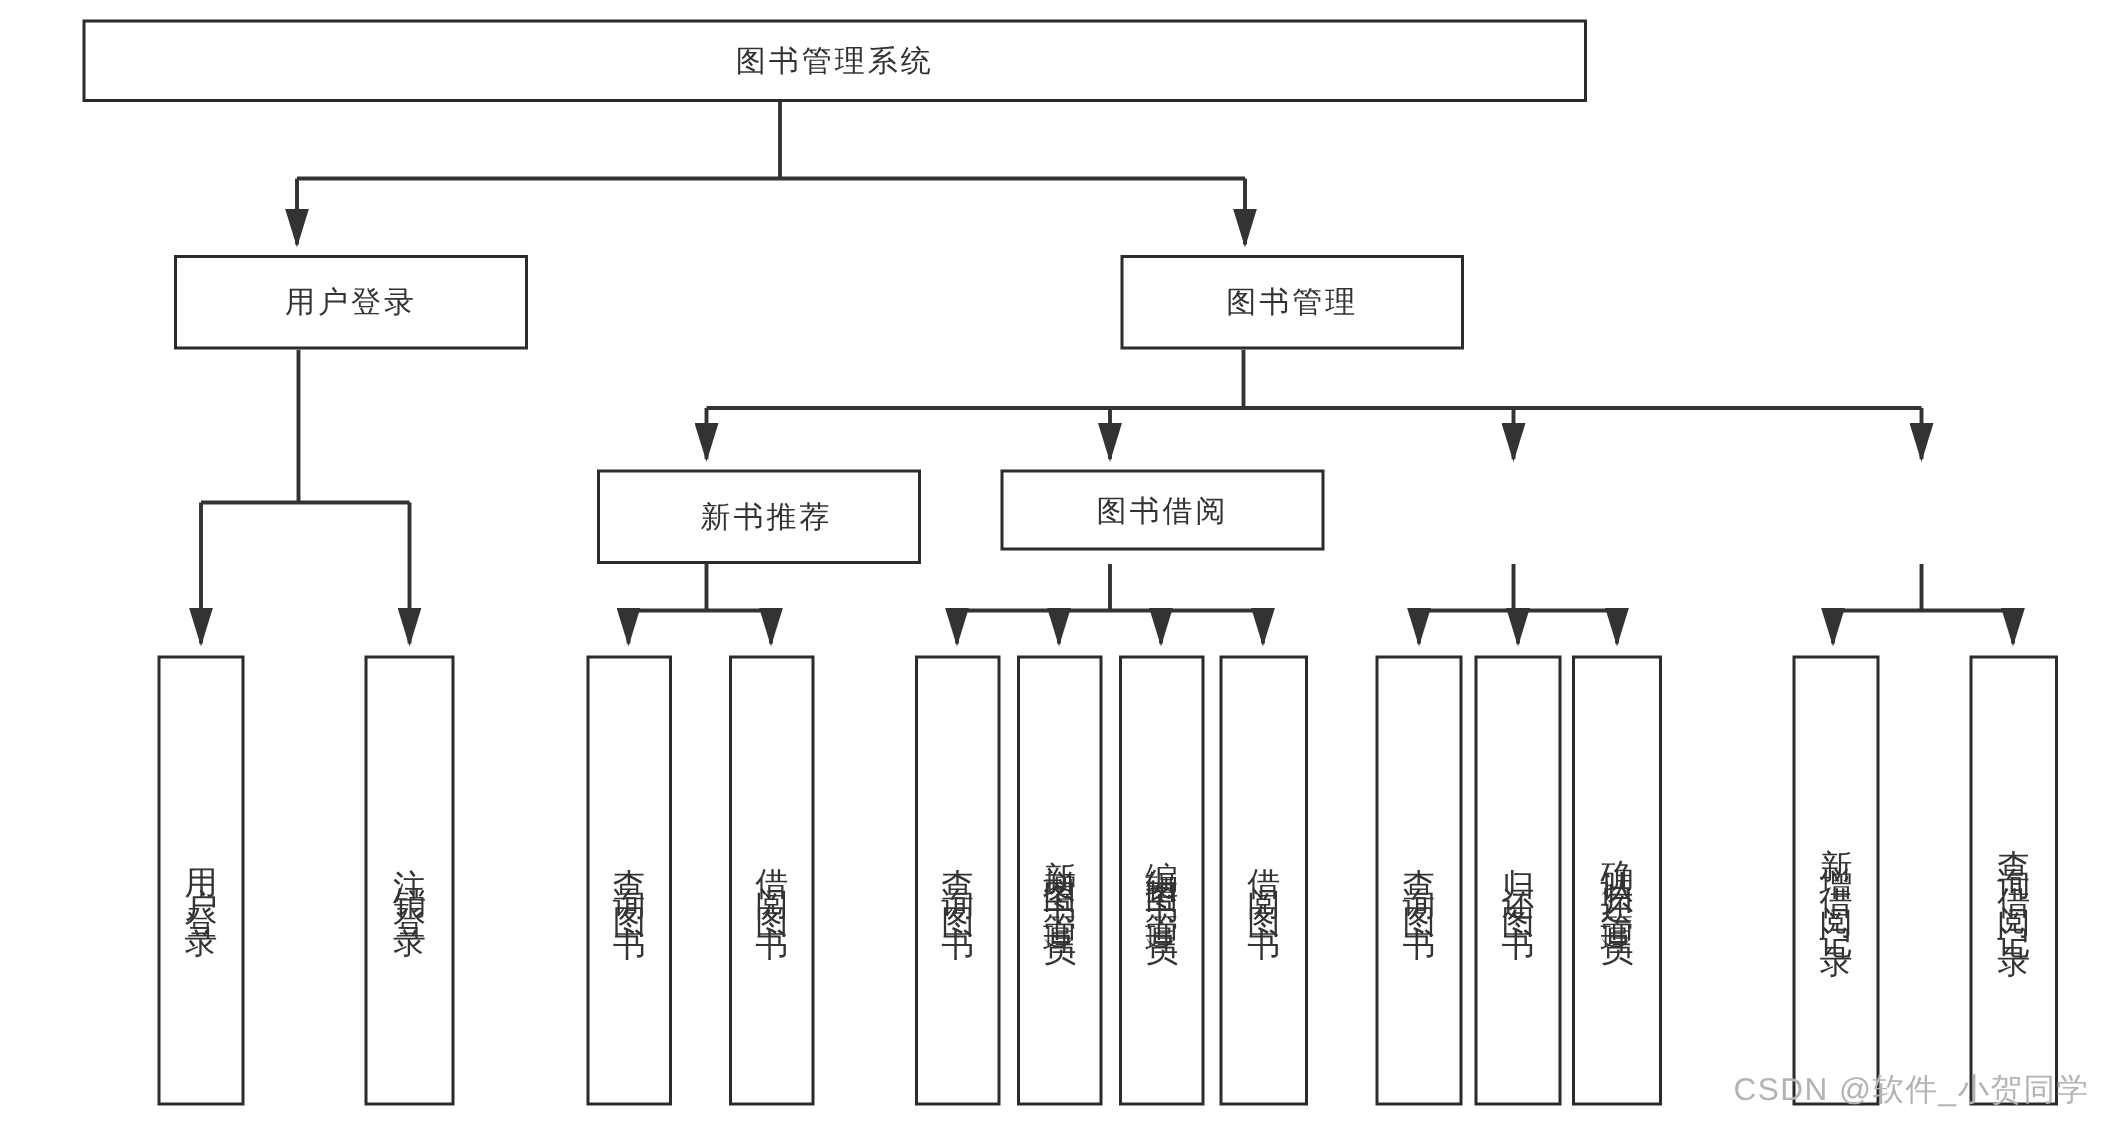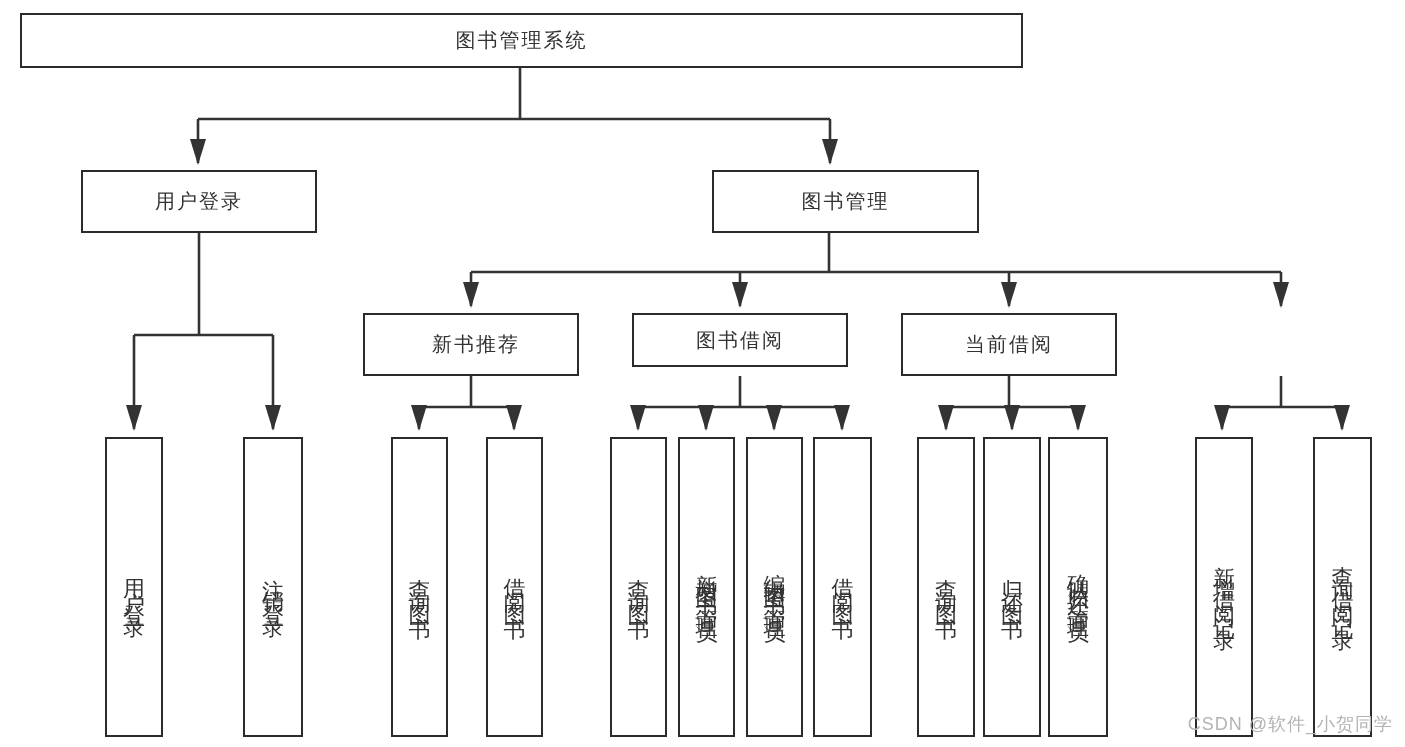--- a/index.html
+++ b/index.html
@@ -28,35 +28,35 @@
   .connectors marker path { fill: var(--line); stroke: none; }
   .box {
     position: absolute;
     border: 2.6px solid var(--border);
     background: var(--background);
     display: flex;
     align-items: center;
     justify-content: center;
     color: var(--text);
   }
-  .h-box { font-size: 20px; letter-spacing: 2px; }
+  .h-box { font-size: 20px; letter-spacing: 2px; margin-left: 35px; }
   .leaf span {
     writing-mode: vertical-lr;
     text-orientation: mixed;
     font-size: 22px;
     line-height: 1.0;
     letter-spacing: 13px;
     color: var(--text);
   }
   .leaf--dense span { letter-spacing: 7px; }
   .watermark {
     position: absolute;
     top: 712px;
     right: 12px;
-    font-size: 18px;
+    font-size: 21px;
     letter-spacing: 1px;
     color: var(--watermark);
     z-index: 5;
     white-space: nowrap;
   }
 </style>
 </head>
 <body>
 
 <div class="canvas">
@@ -109,32 +109,29 @@
     <path d="M1342,407 V429" marker-end="url(#arw)"></path>
   </svg>
 
   <div class="box h-box" style="left:20px; top:13px; width:1003px; height:55px;">
     <span>图书管理系统</span>
   </div>
 
   <div class="box h-box" style="left:81px; top:170px; width:236px; height:63px;">
     <span>用户登录</span>
   </div>
-  <div class="box h-box" style="left:712px; top:170px; width:267px; height:63px;">
+  <div class="box h-box" style="left:712px; top:170px; width:229px; height:63px;">
     <span>图书管理</span>
   </div>
 
   <div class="box h-box" style="left:363px; top:313px; width:216px; height:63px;padding-left:10px;">
     <span>新书推荐</span>
   </div>
   <div class="box h-box" style="left:632px; top:313px; width:216px; height:54px;">
     <span>图书借阅</span>
-  </div>
-  <div class="box h-box" style="left:901px; top:313px; width:216px; height:63px;">
-    <span>当前借阅</span>
   </div>
 
   <div class="box leaf" style="left:105px; top:437px; width:58px; height:300px;">
     <span>用户登录</span>
   </div>
   <div class="box leaf" style="left:243px; top:437px; width:60px; height:300px;">
     <span>注销登录</span>
   </div>
 
   <div class="box leaf" style="left:391px; top:437px; width:57px; height:300px;">

